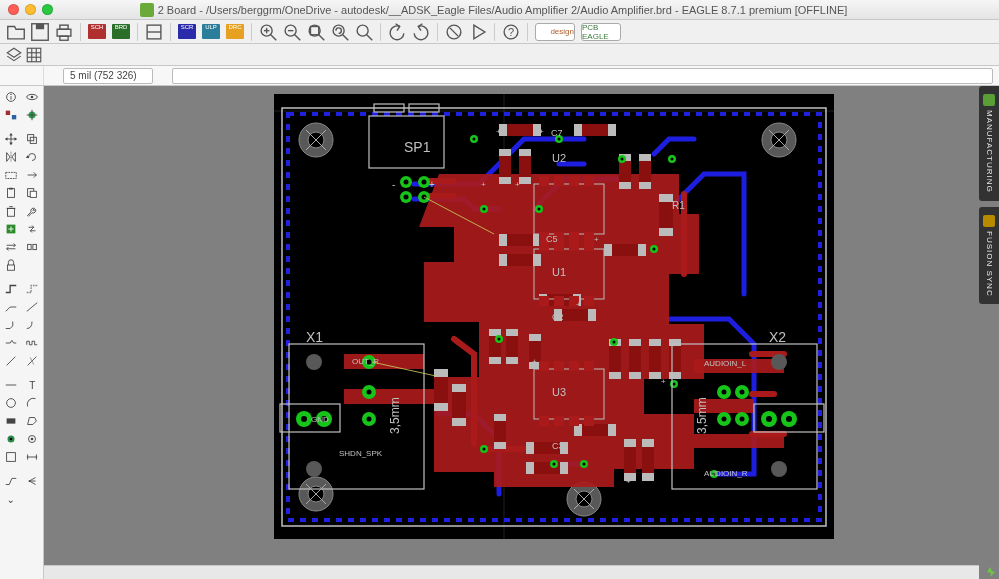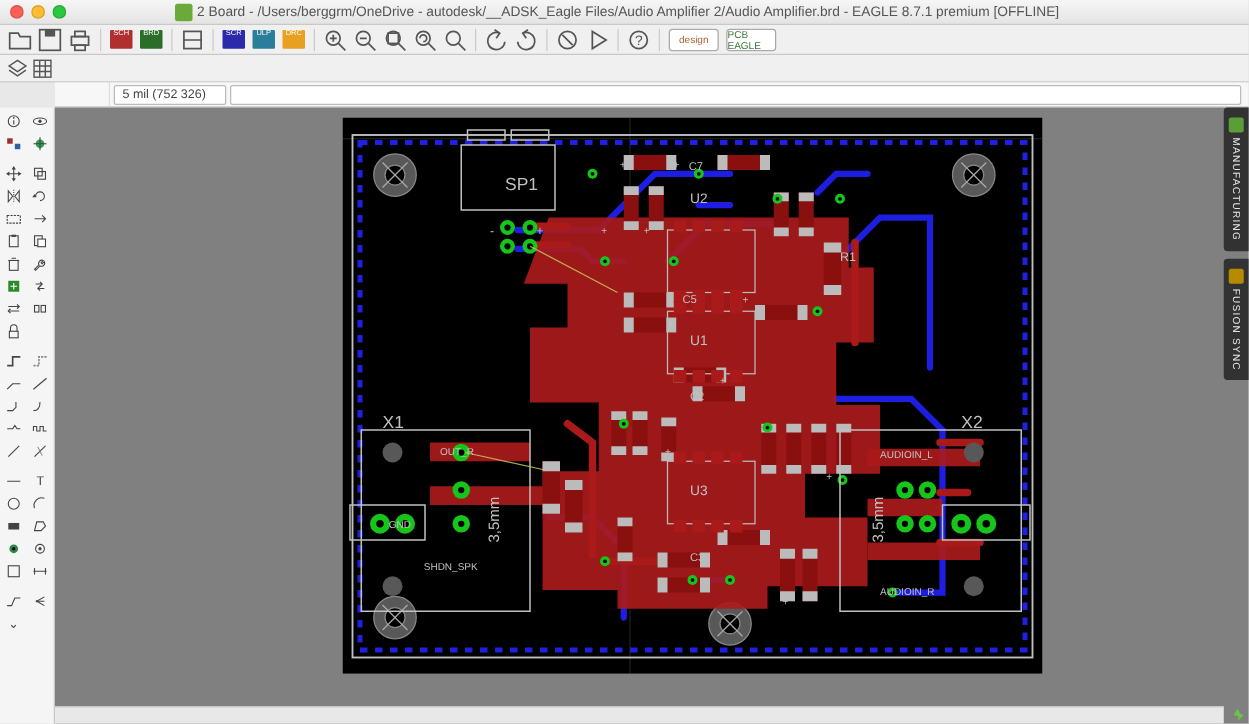--- a/index.html
+++ b/index.html
@@ -82,22 +82,21 @@
     display: flex; align-items: center;
     padding: 0 4px;
   }
   .cmd-row .tbtn { width: 18px; }
   
   .status-row {
     height: 20px;
     background: #f7f7f7;
     border-bottom: 1px solid #c8c8c8;
     display: flex; align-items: center;
-    gap: 3px;
-    margin-left: 44px;
+    gap: 19px;
   }
   .left-pad { width: 44px; border-right: 1px solid #ddd; height: 100%; display:flex; align-items:center; justify-content:center;}
   .coord-box {
     min-width: 90px;
     height: 16px;
     background: #fff;
     border: 1px solid #bbb;
     border-radius: 2px;
     display: flex; align-items: center;
     padding: 0 6px;
@@ -307,21 +306,21 @@
       </svg>
     </div>
   <div class="tsep"></div>
   <div class="tbtn">
       <svg viewBox="0 0 16 16">
         <circle cx="8" cy="8" r="5" fill="none" stroke="#555"></circle>
         <text x="8" y="11" text-anchor="middle" font-size="8" fill="#555">?</text>
       </svg>
     </div>
   <div class="tsep"></div>
-  <div class="pill-btn" style="color:#b06030;">
+  <div class="pill-btn" style="color:#b06030;justify-content:flex-end;">
       <span>design</span>
     </div>
   <div class="pill-btn" style="color:#3a7a3a;">
       <span>PCB EAGLE</span>
     </div>
 </div>
 
 <div class="cmd-row">
   <div class="tbtn">
       <svg viewBox="0 0 16 16">

